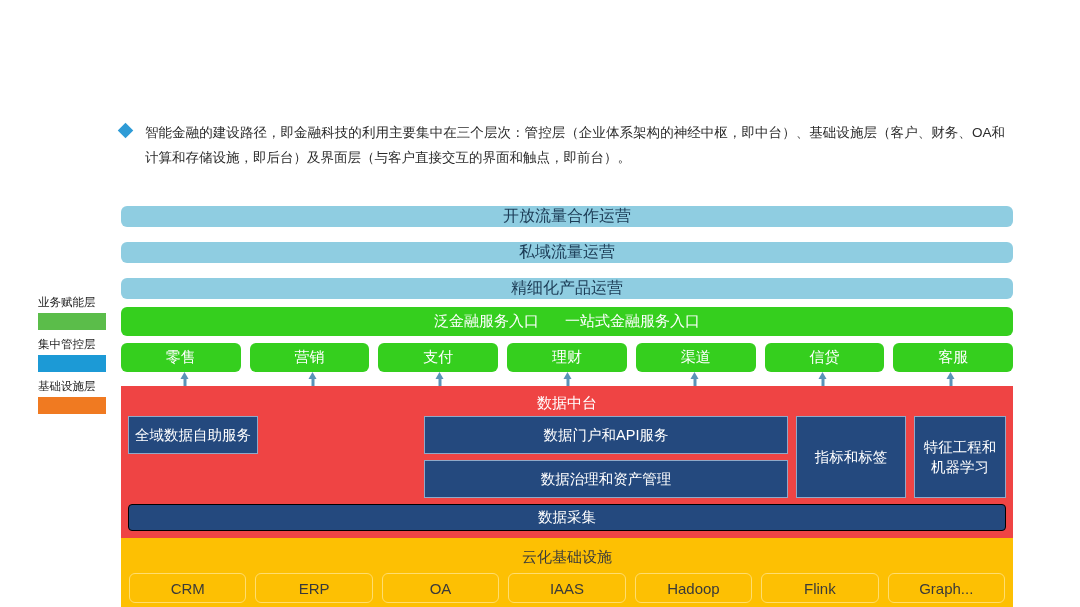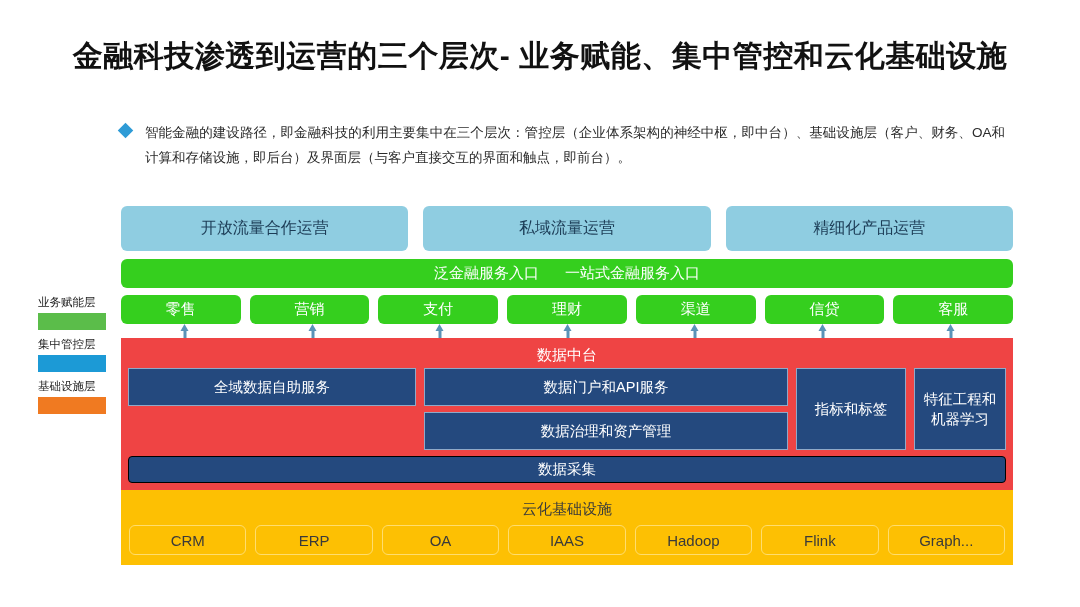--- a/index.html
+++ b/index.html
@@ -37,21 +37,21 @@
   
   .legend { position: absolute; left: 38px; top: 294px; width: 72px; }
   .legend-item { margin-bottom: 6px; }
   .legend-label { font-size: 11.5px; color: #1d1d1d; line-height: 16px; white-space: nowrap; }
   .legend-swatch { width: 68px; height: 17px; margin-top: 3px; }
 
   
   .diagram { position: absolute; left: 121px; top: 206px; width: 892px; }
 
   
-  .row-channels { display: flex; gap: 15px; }
+  .row-channels { display: flex; gap: 15px; flex-direction: column; }
   .channel-box {
     flex: 1; height: 45px; border-radius: 6px;
     background: #8FCDE1;
     display: flex; align-items: center; justify-content: center;
     font-size: 16px; color: #1c3c56;
   }
 
   
   .entry-bar {
     margin-top: 8px; height: 29px; border-radius: 6px;
@@ -91,21 +91,21 @@
   
   .platform {
     background: #ef4444; padding: 6px 7px 7px 7px;
     position: relative;
   }
   .platform-title {
     text-align: center; font-size: 15px; color: #ffffff;
     line-height: 22px; margin-bottom: 2px;
   }
   .platform-grid { display: flex; gap: 8px; align-items: stretch; }
-  .pcol-left { flex: 0 0 288px; display: flex; flex-direction: column; gap: 6px; }
+  .pcol-left { flex: 0 0 288px; display: flex; gap: 6px; }
   .pcol-mid  { flex: 1 1 auto; display: flex; flex-direction: column; gap: 6px; }
   .pcol-tall { flex: 0 0 110px; }
   .pcol-tall2{ flex: 0 0 92px; }
   .nbox {
     border: 1px solid #8FA9C8; background: #24497E;
     color: #ffffff; font-size: 14.5px; line-height: 20px;
     display: flex; align-items: center; justify-content: center;
     text-align: center; padding: 3px 6px;
   }
   .nbox.h { height: 38px; }
@@ -129,21 +129,20 @@
     border: 1.5px solid #FFDD6E; background: #FDC003;
     display: flex; align-items: center; justify-content: center;
     font-size: 15px; color: #3a3a3a;
   }
 </style>
 </head>
 <body>
 
 <div class="slide">
 
-  <div class="title">金融科技渗透到运营的三个层次- 业务赋能、集中管控和云化基础设施</div>
 
   <div class="bullet-row">
     <span class="bullet-diamond"></span>
     <span class="bullet-text">智能金融的建设路径，即金融科技的利用主要集中在三个层次：管控层（企业体系架构的神经中枢，即中台）、基础设施层（客户、财务、OA和计算和存储设施，即后台）及界面层（与客户直接交互的界面和触点，即前台）。</span>
   </div>
 
   <div class="legend">
     <div class="legend-item">
       <div class="legend-label">业务赋能层</div>
       <div class="legend-swatch" style="background:#5BBD4A"></div>

